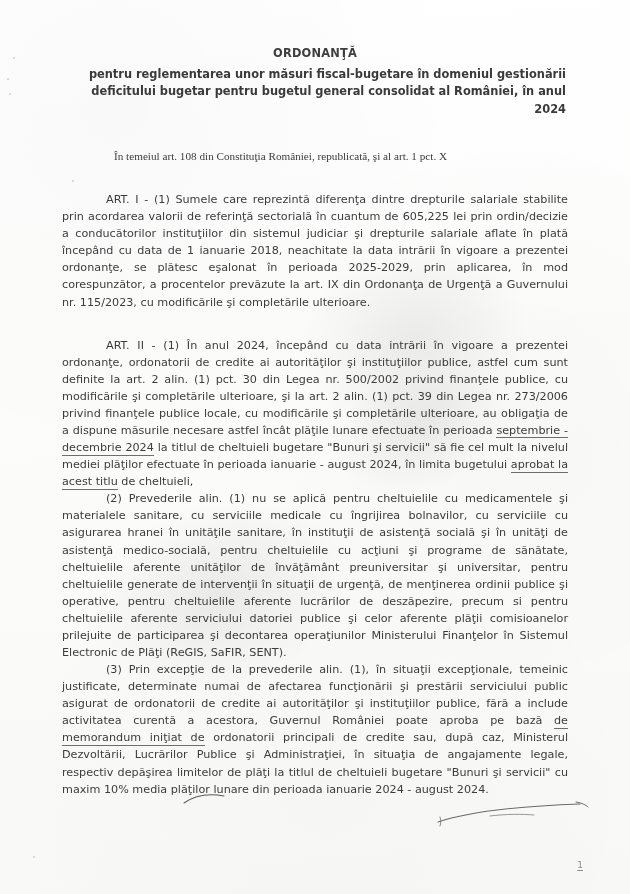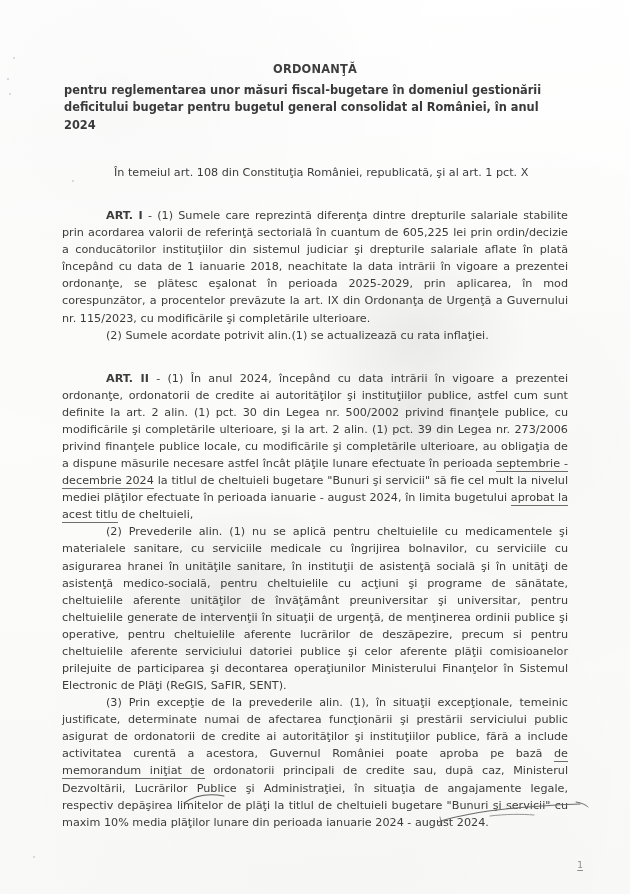--- a/index.html
+++ b/index.html
@@ -34,63 +34,64 @@
     position: relative;
     z-index: 2;
     padding: 0 62px;
   }
   .doc-title {
     text-align: center;
     font-weight: bold;
     font-size: 11.4px;
     color: #3e3e3e;
     letter-spacing: 0.2px;
-    padding-top: 64px;
+    padding-top: 48px;
     line-height: 1.05;
   }
   .doc-subtitle {
-    text-align: left;
+    text-align: right;
     font-weight: bold;
     font-size: 11.4px;
     color: #3a3a3a;
     line-height: 1.52;
     margin-top: 6px;
     padding: 0 2px;
   }
   .block {
     font-size: 11.2px;
     color: #3c3c3c;
     line-height: 1.525;
     text-align: justify;
     text-justify: inter-word;
   }
   .preamble {
     margin-top: 30px;
     padding: 0 4px;
   }
   .preamble .indent {
     text-indent: 48px;
+    font-family: Liberation Serif, serif;
   }
   .adopt {
     margin-top: 30px;
     text-indent: 62px;
   }
   .art {
     margin-top: 26px;
   }
   .art p {
     margin: 0;
     text-indent: 44px;
     text-align: justify;
   }
   .art p.tight {
     margin-top: 0;
   }
   .art-label {
-    font-weight: bold;
+    font-weight: normal;
   }
   .u {
     border-bottom: 1px solid #6d6d6d;
     padding-bottom: 0.5px;
   }
   
   .ann {
     position: absolute;
     z-index: 3;
     pointer-events: none;
@@ -146,24 +147,20 @@
     <div class="block preamble">
       <div class="indent">În temeiul art. 108 din Constituţia României, republicată, şi al art. 1 pct. X</div>
     </div>
 
 
     <div class="block art">
       <p>
         <span class="art-label">ART. I</span><span> - </span><span>(1)</span>
         <span>Sumele care reprezintă diferenţa dintre drepturile salariale stabilite prin acordarea valorii de referinţă sectorială în cuantum de 605,225 lei prin ordin/decizie a conducătorilor instituţiilor din sistemul judiciar şi drepturile salariale aflate în plată începând cu data de 1 ianuarie 2018, neachitate la data intrării în vigoare a prezentei ordonanţe, se plătesc eşalonat în perioada 2025-2029, prin aplicarea, în mod corespunzător, a procentelor prevăzute la art. IX din Ordonanţa de Urgenţă a Guvernului nr. 115/2023, cu modificările şi completările ulterioare.</span>
       </p>
-      <p class="tight">
-        <span>(2)</span>
-        <span>Sumele acordate potrivit alin.(1) se actualizează cu rata inflaţiei.</span>
-      </p>
     </div>
 
     <div class="block art">
       <p>
         <span class="art-label">ART. II</span><span> - </span><span>(1)</span>
         <span>În anul 2024, începând cu data intrării în vigoare a prezentei ordonanţe, ordonatorii de credite ai autorităţilor şi instituţiilor publice, astfel cum sunt definite la art. 2 alin. (1) pct. 30 din Legea nr. 500/2002 privind finanţele publice, cu modificările şi completările ulterioare, şi la art. 2 alin. (1) pct. 39 din Legea nr. 273/2006 privind finanţele publice locale, cu modificările şi completările ulterioare, au obligaţia de a dispune măsurile necesare astfel încât plăţile lunare efectuate în perioada </span><span class="u">septembrie - decembrie 2024</span><span> la titlul de cheltuieli bugetare "Bunuri şi servicii" să fie cel mult la nivelul mediei plăţilor efectuate în perioada ianuarie - august 2024, în limita bugetului </span><span class="u">aprobat la acest titlu</span><span> de cheltuieli,</span>
       </p>
       <p class="tight">
         <span>(2)</span>
         <span>Prevederile alin. (1) nu se aplică pentru cheltuielile cu medicamentele şi materialele sanitare, cu serviciile medicale cu îngrijirea bolnavilor, cu serviciile cu asigurarea hranei în unităţile sanitare, în instituţii de asistenţă socială şi în unităţi de asistenţă medico-socială, pentru cheltuielile cu acţiuni şi programe de sănătate, cheltuielile aferente unităţilor de învăţământ preuniversitar şi universitar, pentru cheltuielile generate de intervenţii în situaţii de urgenţă, de menţinerea ordinii publice şi operative, pentru cheltuielile aferente lucrărilor de deszăpezire, precum si pentru cheltuielile aferente serviciului datoriei publice şi celor aferente plăţii comisioanelor prilejuite de participarea şi decontarea operaţiunilor Ministerului Finanţelor în Sistemul Electronic de Plăţi (ReGIS, SaFIR, SENT).</span>

